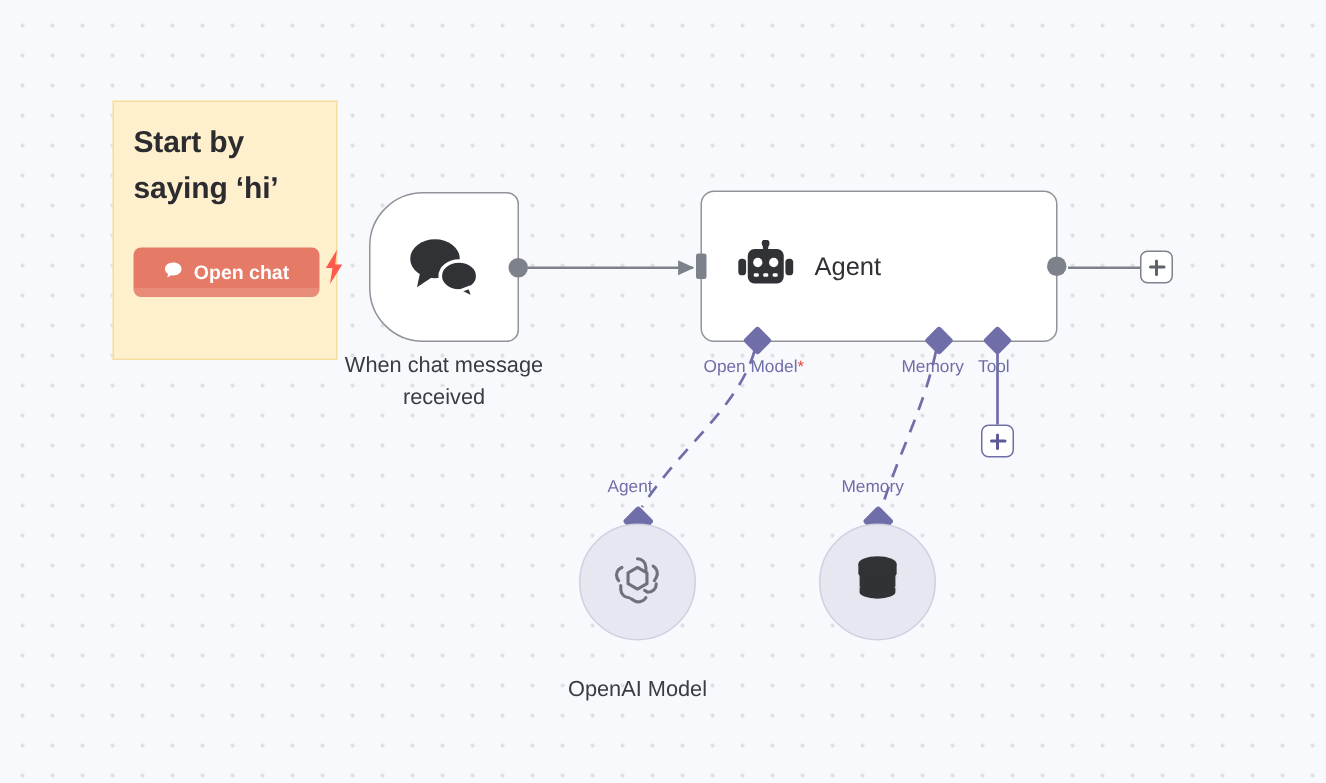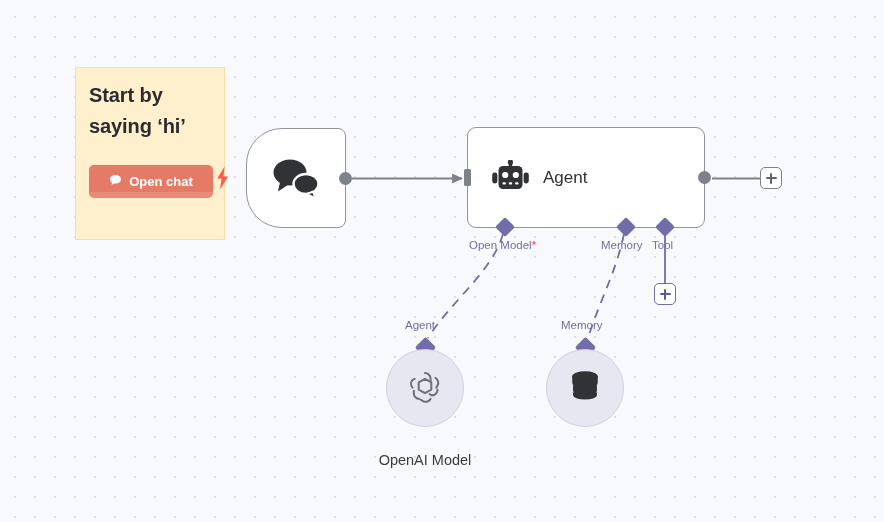--- a/index.html
+++ b/index.html
@@ -262,20 +262,21 @@
     <span class="chat-icon">
       <svg viewBox="0 0 52 44" width="52" height="44">
         <ellipse cx="20" cy="16.5" rx="16.5" ry="13" fill="#303235"></ellipse>
         <path d="M10 26 L8 35.5 L18.5 28.5 Z" fill="#303235"></path>
         <ellipse cx="36" cy="28" rx="12.5" ry="10" fill="#303235" stroke="#FFFFFF" stroke-width="2.4"></ellipse>
         <path d="M43 35.5 L45.5 42.5 L36.5 38 Z" fill="#303235" stroke="#FFFFFF" stroke-width="2"></path>
       </svg>
     </span>
     <span class="port-out-dot" style="right:-7px; top:50%; margin-top:-6.5px;"></span>
   </div>
+  <div id="trigger-label">When chat message received</div>
 
   <div id="agent-node">
     <span class="robot-icon">
       <svg viewBox="0 0 42 36" width="42" height="36">
         <rect x="18.6" y="0.5" width="3.6" height="6" rx="1.2" fill="#303235"></rect>
         <circle cx="20.4" cy="2.2" r="2.6" fill="#303235"></circle>
         <rect x="8.5" y="6" width="24" height="23" rx="4.5" fill="#303235"></rect>
         <rect x="2.2" y="12.5" width="5.2" height="11" rx="2.4" fill="#303235"></rect>
         <rect x="33.6" y="12.5" width="5.2" height="11" rx="2.4" fill="#303235"></rect>
         <circle cx="15.2" cy="15" r="3.1" fill="#FFFFFF"></circle>

